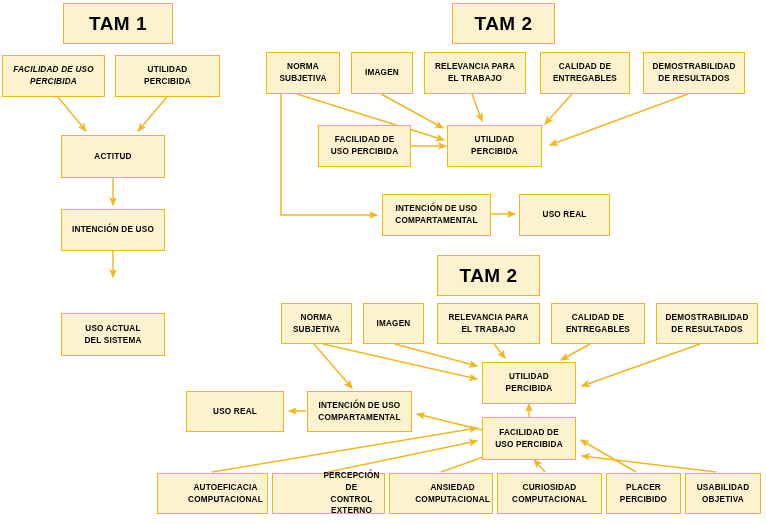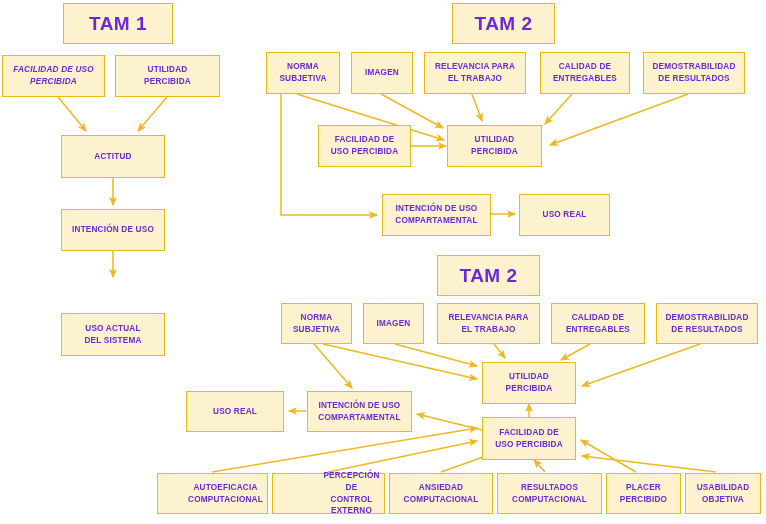--- a/index.html
+++ b/index.html
@@ -11,21 +11,21 @@
     font-family:"Liberation Sans", sans-serif;
   }
   #arrows{position:absolute;left:0;top:0;width:766px;height:524px;pointer-events:none;}
   .node{
     position:absolute;
     box-sizing:border-box;
     background:#FDF2CE;
     border:1.5px solid #EFB912;
     display:flex;align-items:center;justify-content:center;
     text-align:center;
-    color:#6d28d9;
+    color:#000000;
     font-weight:bold;
     font-size:8.2px;
     letter-spacing:.2px;
     line-height:1.45;
     padding:1px 2px;
     z-index:2;
   }
   .node.title{
     font-size:19px;
     font-weight:bold;
@@ -178,26 +178,26 @@
     <span>USO REAL</span>
   </div>
   <div class="node" style="left:157px;top:473px;width:111px;height:41px;padding-left:28px;">
     <span>AUTOEFICACIA
 COMPUTACIONAL</span>
   </div>
   <div class="node" style="left:272px;top:473px;width:113px;height:41px;padding-left:48px;">
     <span>PERCEPCIÓN DE
 CONTROL EXTERNO</span>
   </div>
-  <div class="node" style="left:389px;top:473px;width:104px;height:41px;">
+  <div class="node" style="left:389px;top:473px;width:104px;height:41px;justify-content:flex-end;">
     <span>ANSIEDAD
 COMPUTACIONAL</span>
   </div>
   <div class="node" style="left:497px;top:473px;width:105px;height:41px;">
-    <span>RESULTADOS
+    <span>CURIOSIDAD
 COMPUTACIONAL</span>
   </div>
   <div class="node" style="left:606px;top:473px;width:75px;height:41px;">
     <span>PLACER
 PERCIBIDO</span>
   </div>
   <div class="node" style="left:685px;top:473px;width:76px;height:41px;">
     <span>USABILIDAD
 OBJETIVA</span>
   </div>

